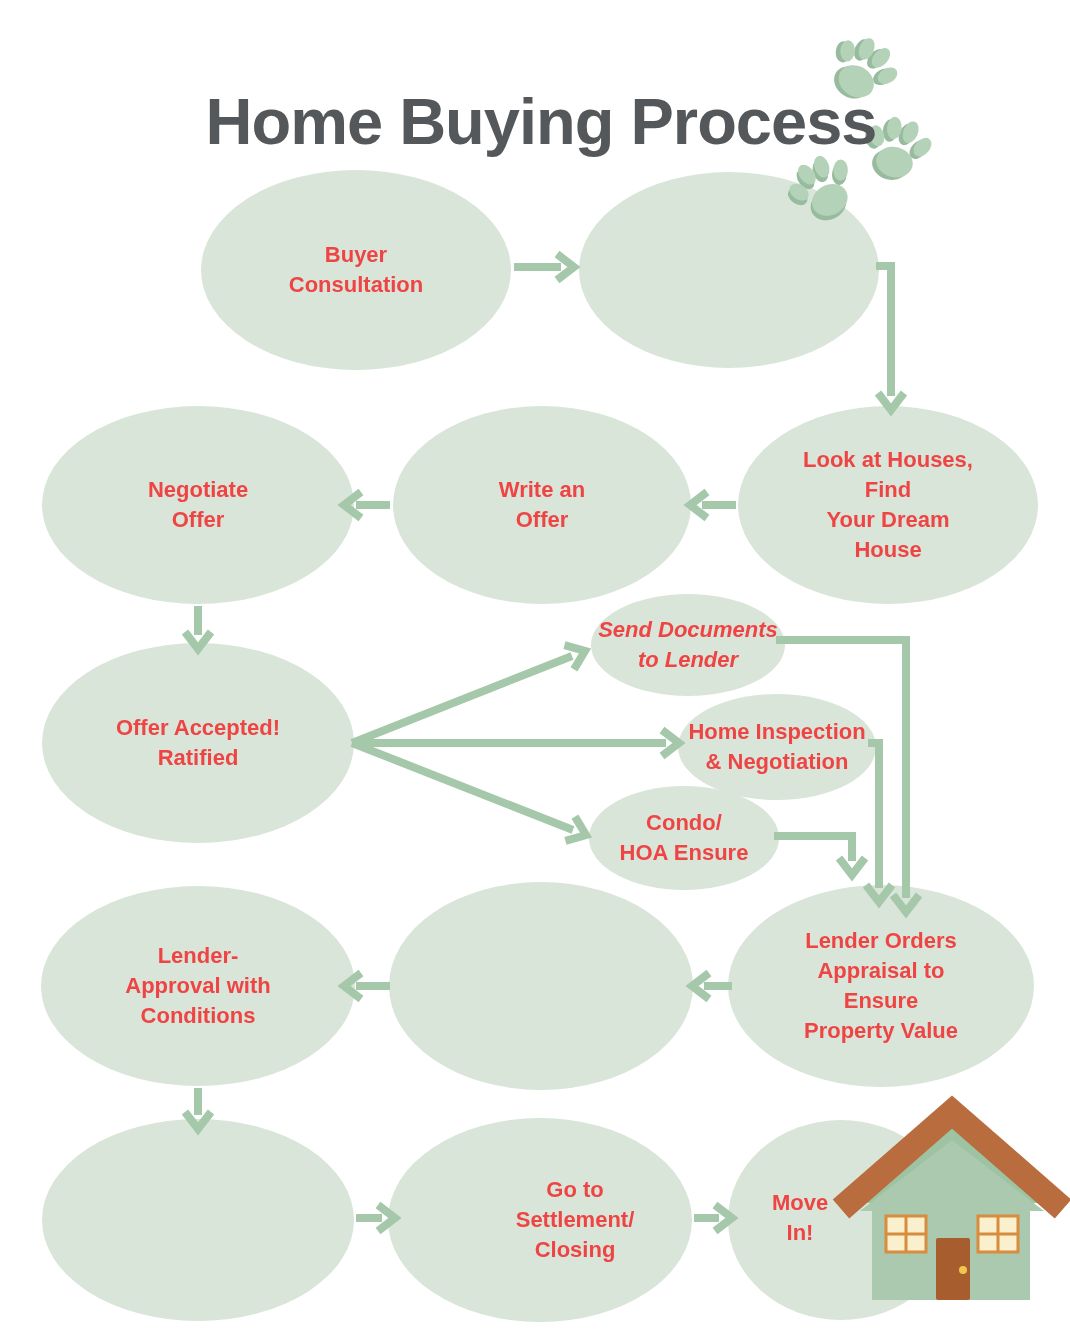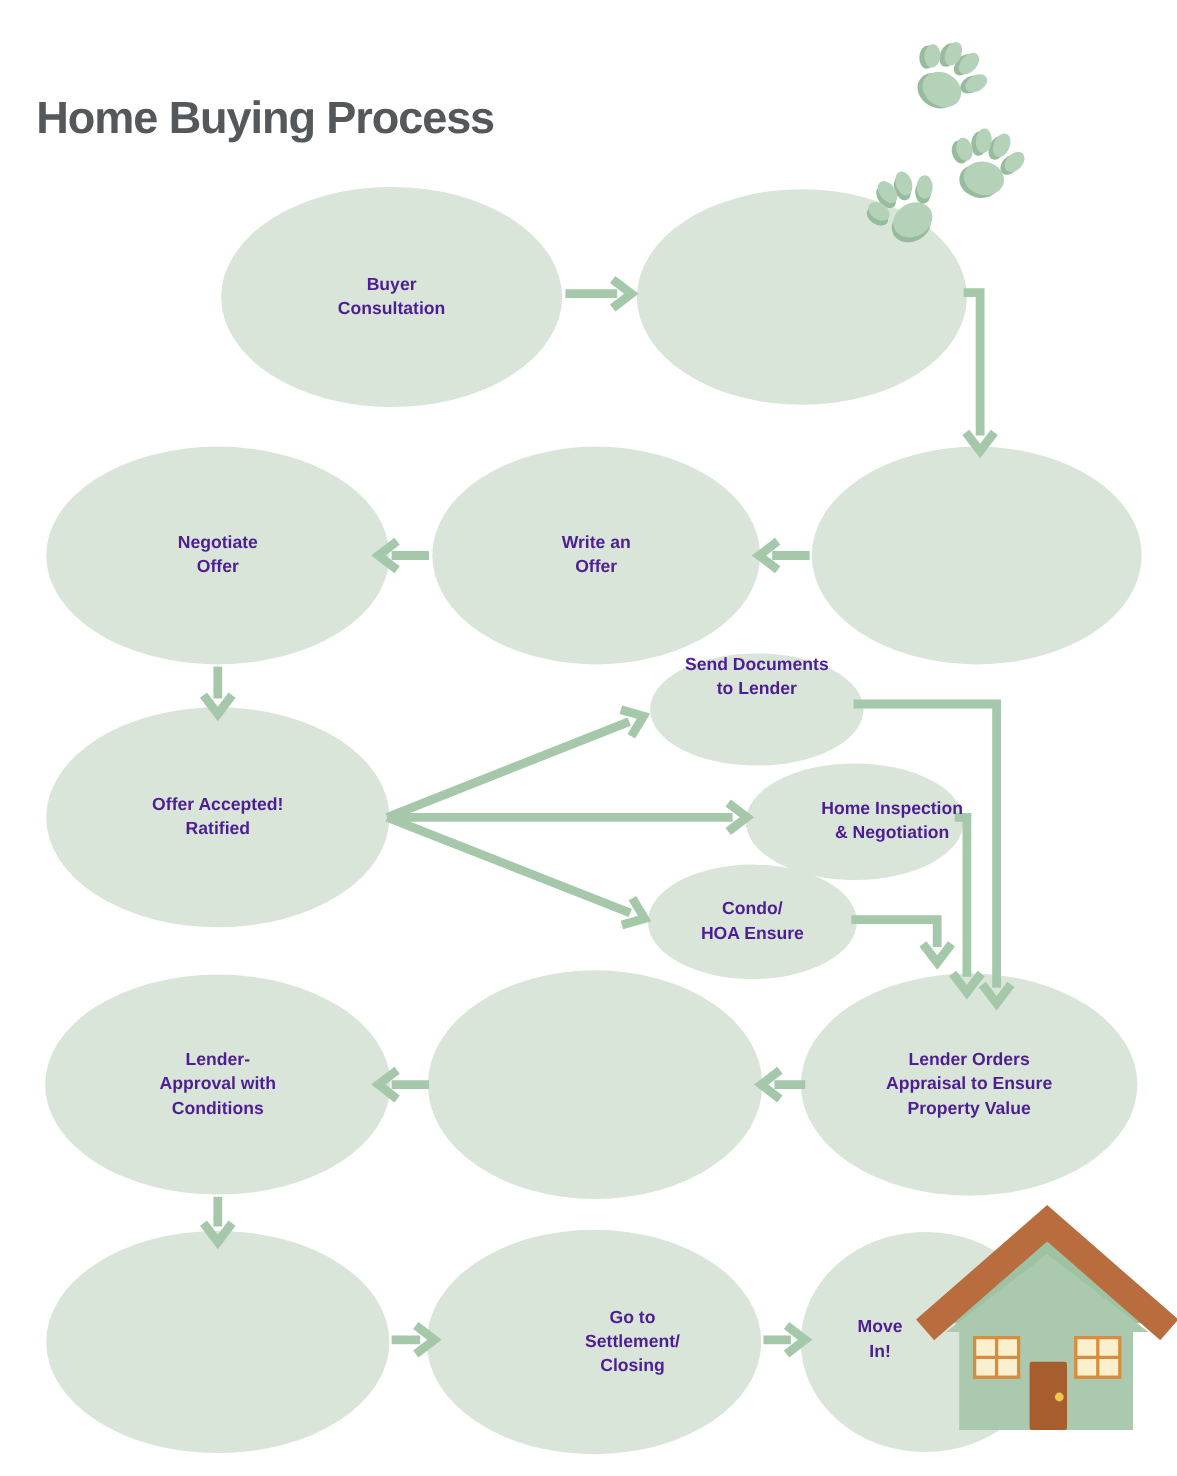--- a/index.html
+++ b/index.html
@@ -7,35 +7,36 @@
     position:relative;
     width:1070px;height:1342px;
     background:#ffffff;
     overflow:hidden;
     font-family:"Liberation Sans", sans-serif;
   }
   .canvas svg{position:absolute;left:0;top:0;}
   .page-title{
     position:absolute;
     left:0;right:0;top:84px;
-    padding-left:33px;
-    font-size:41px;
+    padding-left:12px;
+    text-align:center;
+    font-size:65px;
     font-weight:bold;
     letter-spacing:-1px;
     color:#54585a;
   }
   .node-label{
     position:absolute;
     transform:translate(-50%,-50%);
     white-space:pre-line;
     text-align:center;
-    font-size:16px;
+    font-size:22px;
     font-weight:bold;
     line-height:1.36;
-    color:#4c1d95;
+    color:#ef4444;
   }
 </style>
 </head>
 <body>
 
 <div class="canvas">
 
   <svg width="1070" height="1342" viewBox="0 0 1070 1342">
     <defs>
       <path id="chev" d="M -17 -13 L 0 0 L -17 13" fill="none"></path>
@@ -165,29 +166,31 @@
       </g>
       <rect fill="#a75d2d" x="936" y="1238" width="34" height="62" rx="2"></rect>
       <circle fill="#edc84c" cx="963" cy="1270" r="4"></circle>
     </g>
   </svg>
 
   <div class="page-title">Home Buying Process</div>
 
   <div class="node-label" style="left:356px;top:270px;">Buyer
 Consultation</div>
+  <div class="node-label" style="left:888px;top:505px;">Look at Houses, Find
+Your Dream House</div>
   <div class="node-label" style="left:542px;top:505px;">Write an
 Offer</div>
   <div class="node-label" style="left:198px;top:505px;">Negotiate
 Offer</div>
   <div class="node-label" style="left:198px;top:743px;">Offer Accepted!
 Ratified</div>
-  <div class="node-label" style="left:688px;top:616px;">Send Documents
+  <div class="node-label" style="left:688px;top:645px;font-style:italic;">Send Documents
 to Lender</div>
-  <div class="node-label" style="left:777px;top:747px;margin-left:34px;">Home Inspection
+  <div class="node-label" style="left:777px;top:747px;">Home Inspection
 &amp; Negotiation</div>
   <div class="node-label" style="left:684px;top:838px;">Condo/
 HOA Ensure</div>
   <div class="node-label" style="left:881px;top:986px;">Lender Orders
 Appraisal to Ensure
 Property Value</div>
   <div class="node-label" style="left:198px;top:986px;">Lender-
 Approval with
 Conditions</div>
   <div class="node-label" style="left:540px;top:1220px;margin-left:35px;">Go to

